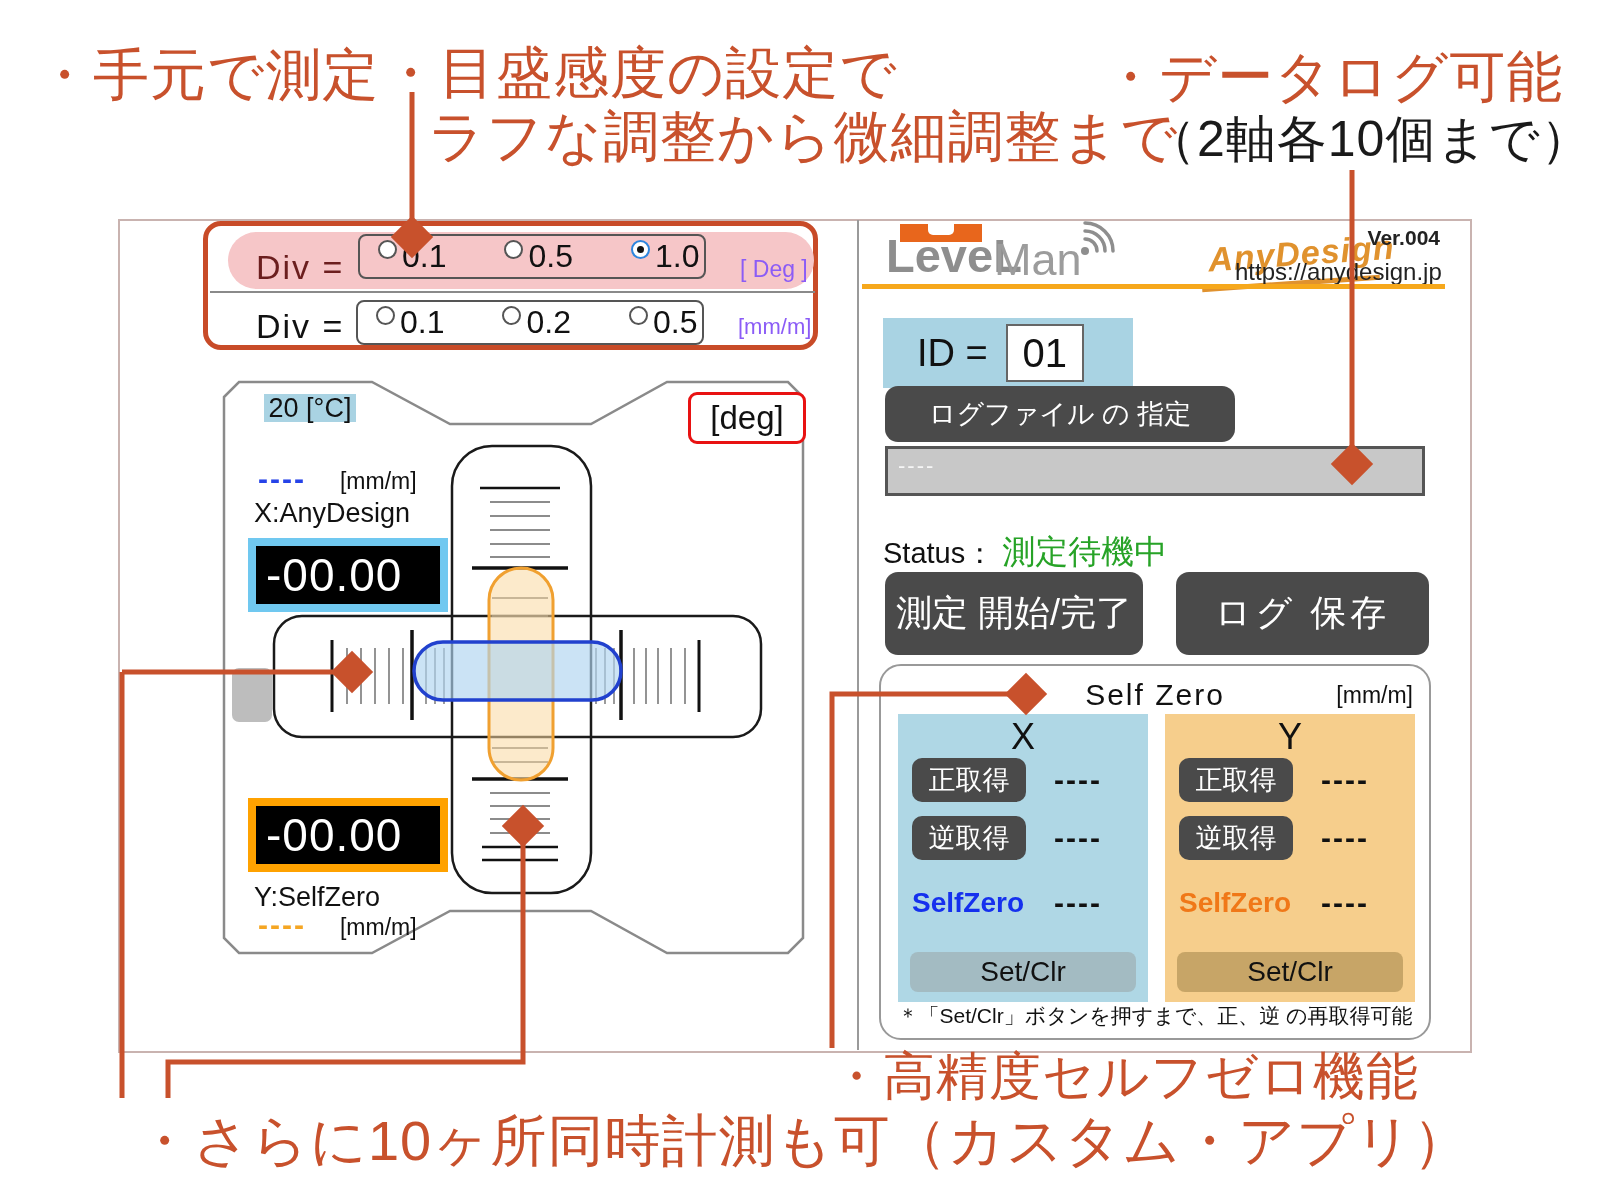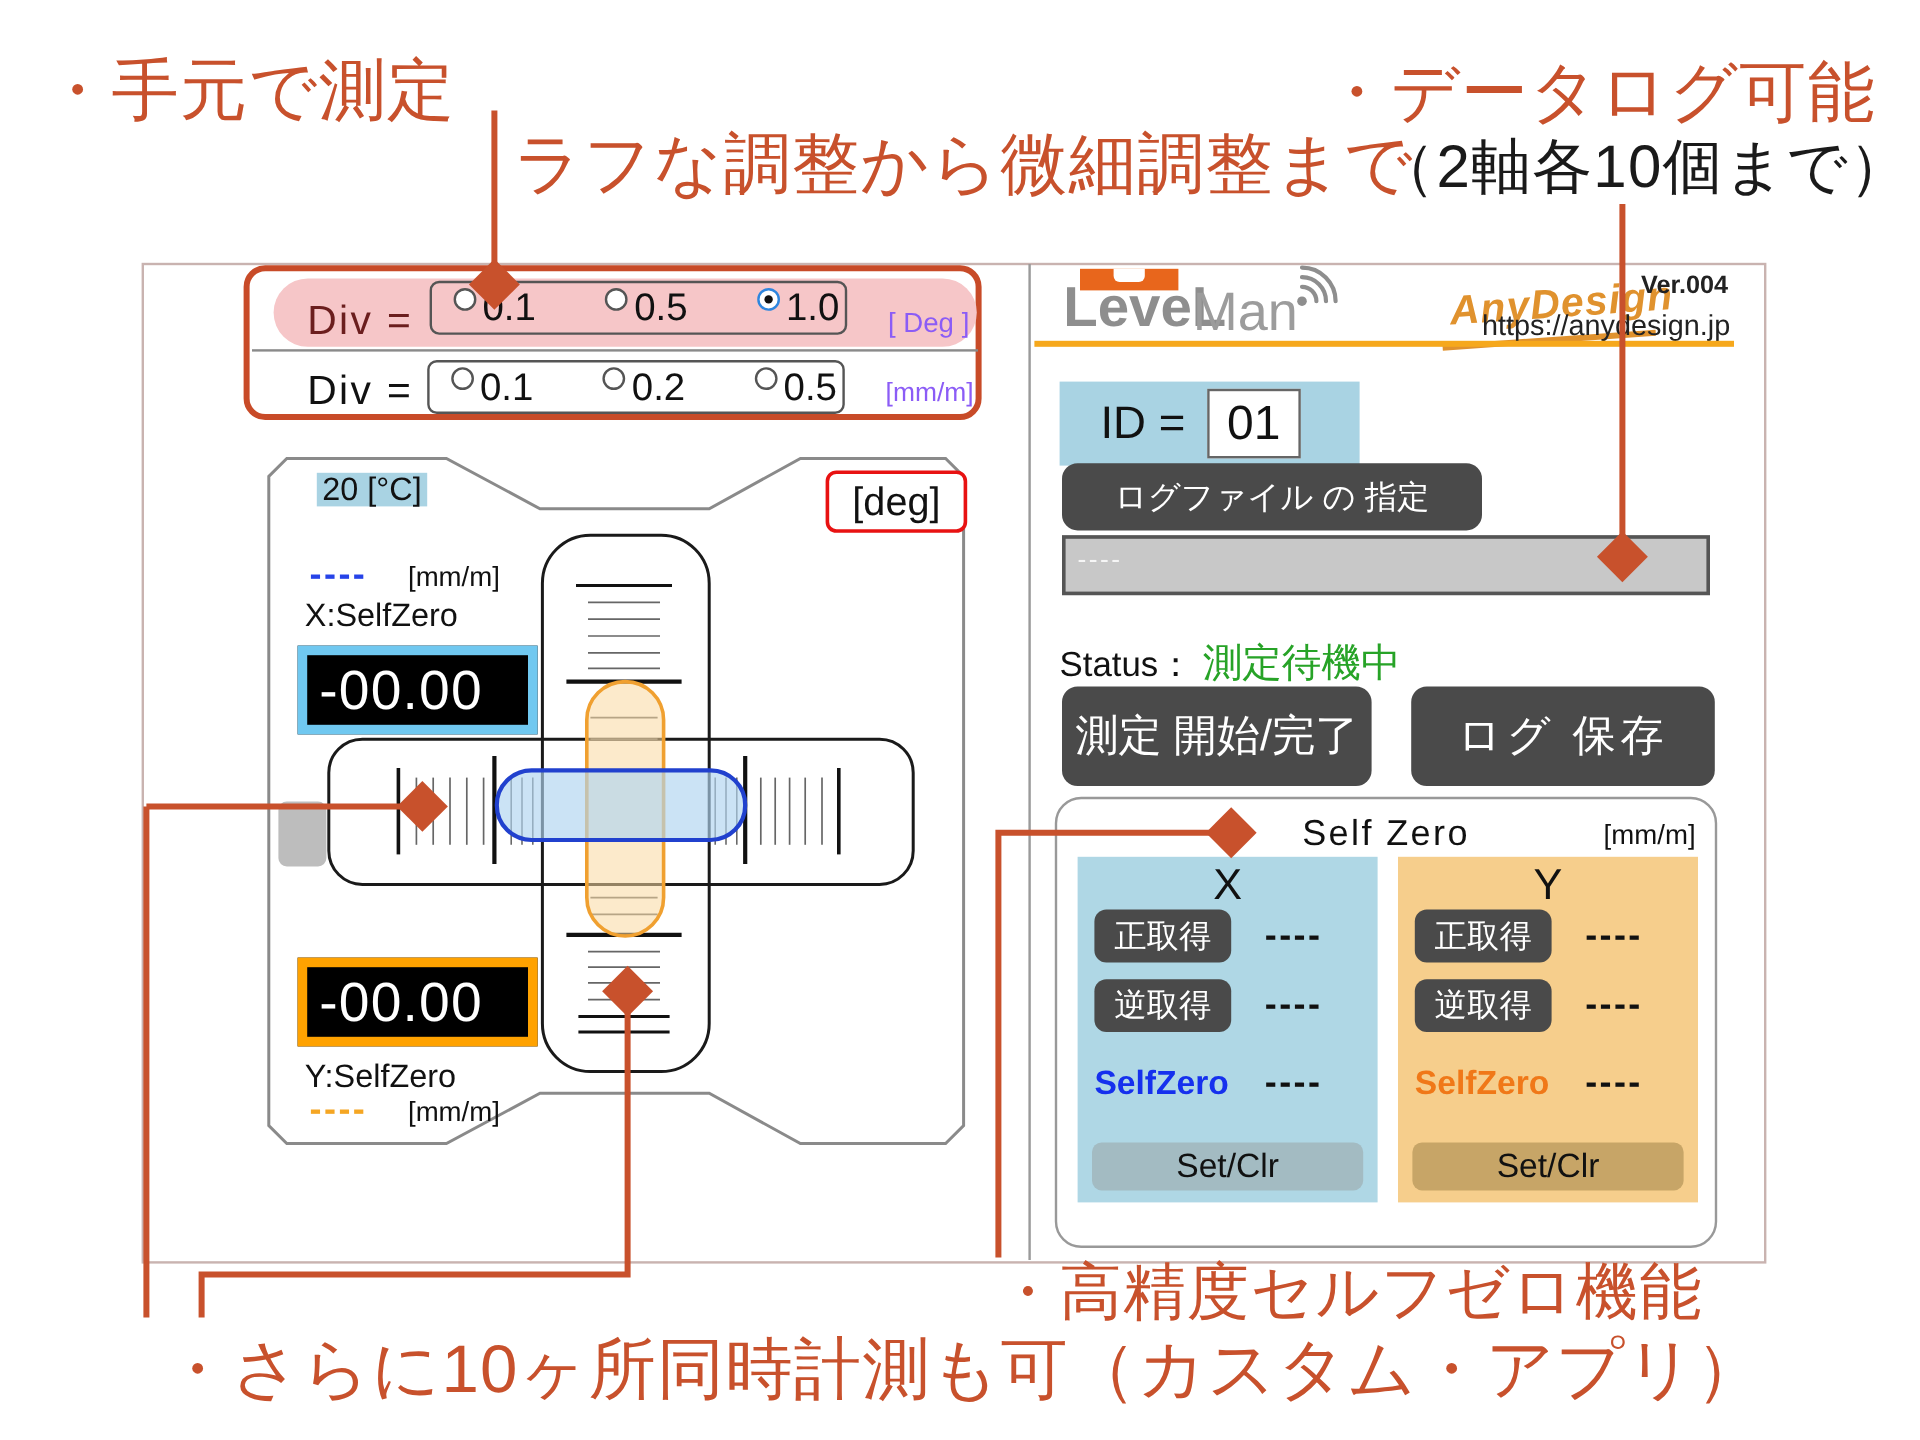--- a/index.html
+++ b/index.html
@@ -186,21 +186,21 @@
     </div>
   </div>
 
   <div class="abs z3 temp-badge">20 [°C]</div>
   <div class="abs z3 deg-badge">[deg]</div>
 
   <div class="abs z3" style="left:258px;top:462px;display:flex;gap:34px;align-items:baseline;">
     <span class="dash-blue">----</span>
     <span class="unit-sm">[mm/m]</span>
   </div>
-  <div class="abs z3 axis-label" style="left:254px;top:498px;">X:SelfZero</div>
+  <div class="abs z3 axis-label" style="left:254px;top:498px;">X:AnyDesign</div>
   <div class="abs z3 lcd lcd-x" style="left:248px;top:538px;">-00.00</div>
 
   <div class="abs z3 lcd lcd-y" style="left:248px;top:798px;">-00.00</div>
   <div class="abs z3 axis-label" style="left:254px;top:882px;">Y:SelfZero</div>
   <div class="abs z3" style="left:258px;top:908px;display:flex;gap:34px;align-items:baseline;">
     <span class="dash-orange">----</span>
     <span class="unit-sm">[mm/m]</span>
   </div>
 
   <div class="abs z3 logo-bar">
@@ -267,39 +267,41 @@
         <button class="sz-btn">逆取得</button>
         <span class="sz-val">----</span>
       </div>
       <div class="sz-row" style="margin-top:26px;">
         <span class="szlabel szlabel-y">SelfZero</span>
         <span class="sz-val">----</span>
       </div>
       <button class="setclr setclr-y">Set/Clr</button>
     </div>
 
+    <div class="sz-footnote">＊「Set/Clr」ボタンを押すまで、正、逆 の再取得可能</div>
   </div>
 
   <svg class="abs z5" style="left:0;top:0" width="1600" height="1200" viewBox="0 0 1600 1200">
     <g stroke="#C8512C" stroke-width="5" fill="none">
       <path d="M412 92 V228"></path>
       <path d="M1352 170 V458"></path>
       <path d="M352 672 H122 M122 672 V1098"></path>
       <path d="M523 832 V1062 H168 V1098"></path>
       <path d="M1026 694 H832 V1048"></path>
     </g>
     <g fill="#C8512C">
       <rect x="-15" y="-15" width="30" height="30" transform="translate(412 237) rotate(45)"></rect>
       <rect x="-15" y="-15" width="30" height="30" transform="translate(1352 464) rotate(45)"></rect>
       <rect x="-15" y="-15" width="30" height="30" transform="translate(352 672) rotate(45)"></rect>
       <rect x="-15" y="-15" width="30" height="30" transform="translate(523 826) rotate(45)"></rect>
       <rect x="-15" y="-15" width="30" height="30" transform="translate(1026 694) rotate(45)"></rect>
     </g>
   </svg>
 
   <div class="abs z6 ann" style="left:36px;top:38px;">・手元で測定</div>
+  <div class="abs z6 ann" style="left:382px;top:36px;">・目盛感度の設定で</div>
   <div class="abs z6 ann" style="left:428px;top:100px;">ラフな調整から微細調整まで</div>
   <div class="abs z6 ann" style="left:1102px;top:40px;">・データログ可能</div>
   <div class="abs z6 ann ann-black" style="left:1146px;top:106px;font-size:50px;">（2軸各10個まで）</div>
   <div class="abs z6 ann" style="left:830px;top:1042px;font-size:52px;">・高精度セルフゼロ機能</div>
   <div class="abs z6 ann" style="left:136px;top:1104px;">・さらに10ヶ所同時計測も可（カスタム・アプリ）</div>
 
 </div>
 
 </body></html>

